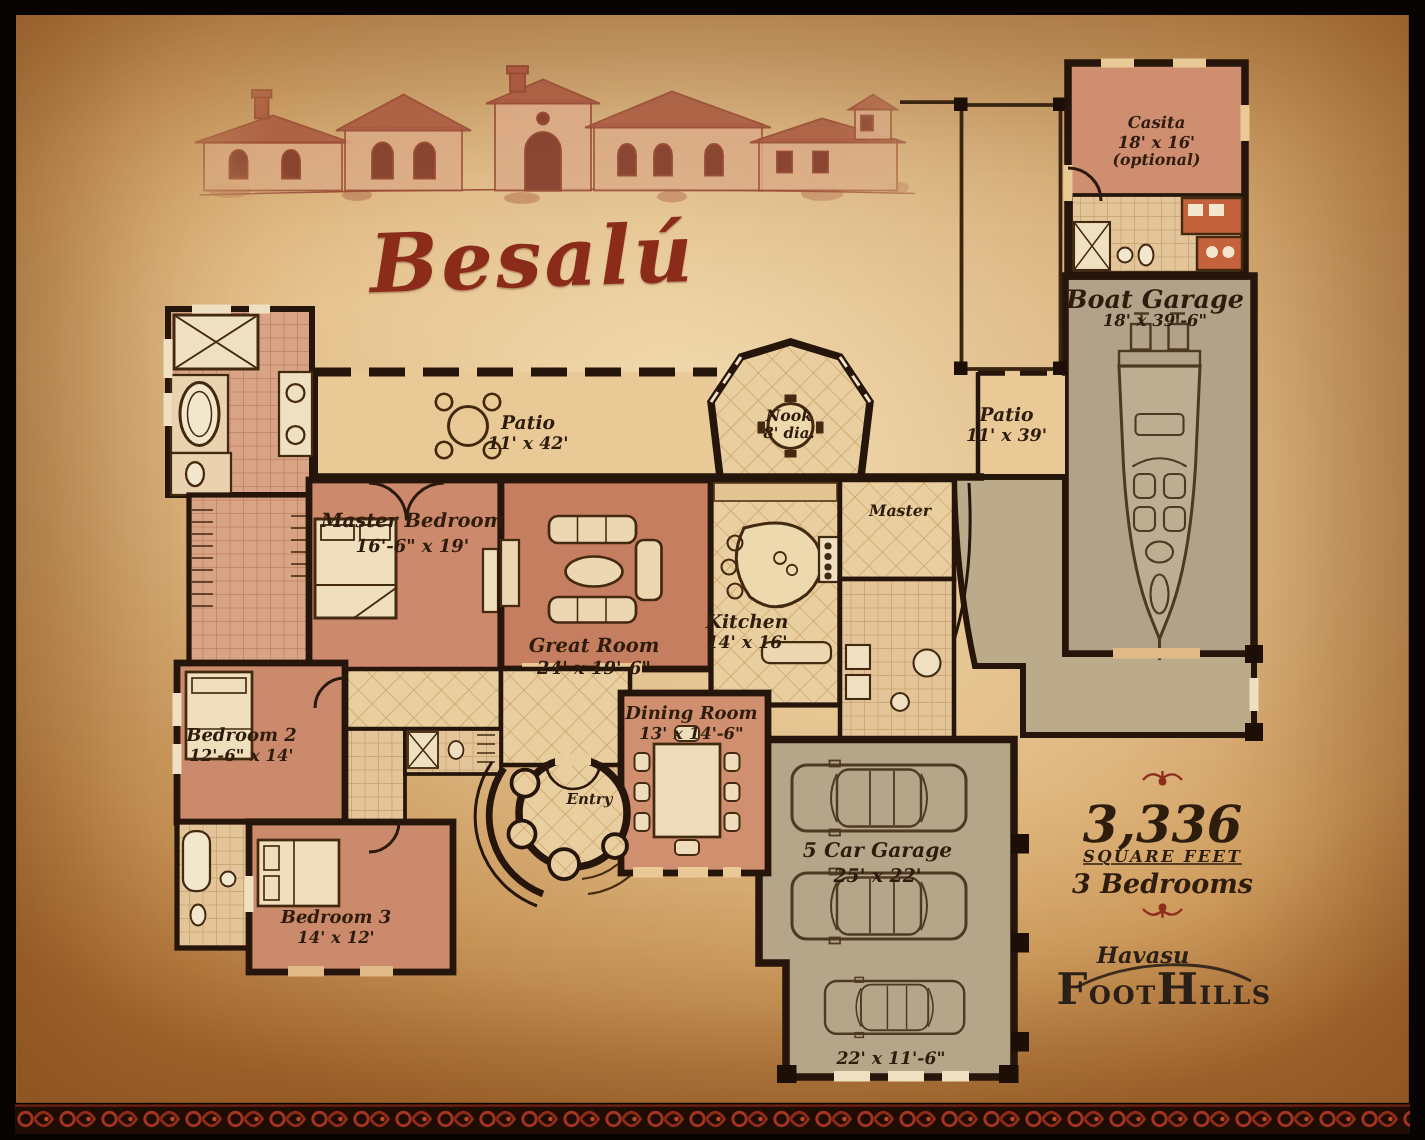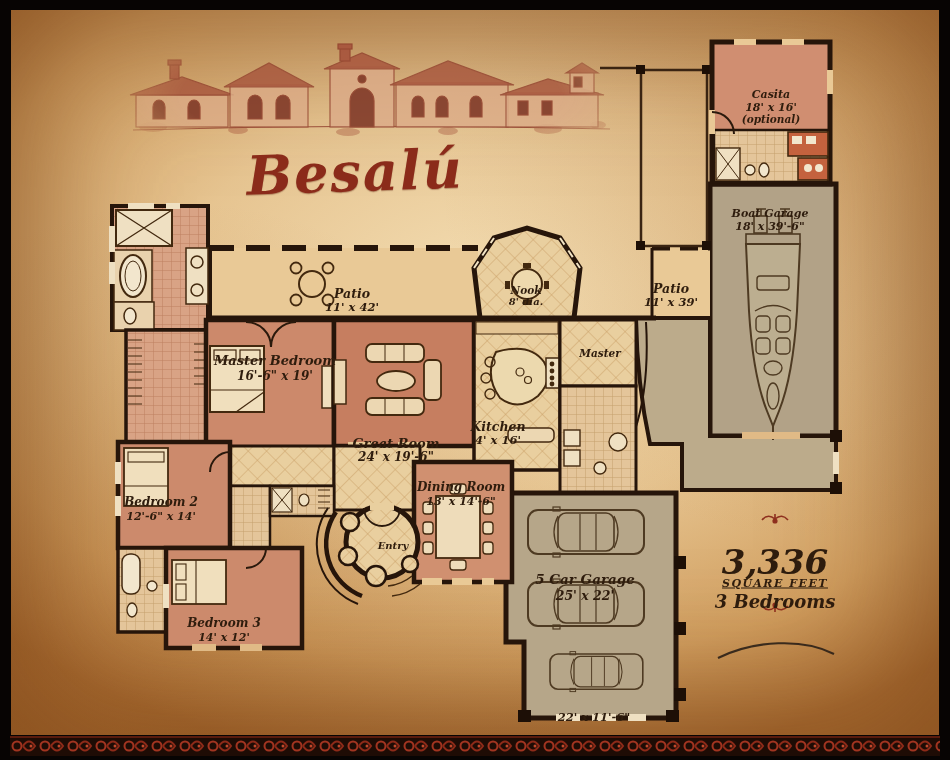--- a/index.html
+++ b/index.html
@@ -12,21 +12,21 @@
       radial-gradient(ellipse 75% 65% at 52% 40%, rgba(245,224,182,.95), rgba(233,201,150,.75) 45%, rgba(206,151,84,.65) 78%, rgba(168,103,42,.8) 100%),
       linear-gradient(#e0ba86,#d8ad74);
     box-shadow: inset 0 0 130px 30px rgba(110,55,12,.55);}
   .house-art{position:absolute;left:118px;top:33px;width:505px;height:115px;opacity:.93;
     -webkit-mask-image:radial-gradient(ellipse 68% 85% at 50% 55%, #000 55%, transparent 99%);
     mask-image:radial-gradient(ellipse 68% 85% at 50% 55%, #000 55%, transparent 99%);}
   .title{position:absolute;left:355px;top:172px;transform:translate(-50%,-50%) rotate(-2deg);
     font-size:54px;font-style:italic;font-weight:600;color:#8b2b1a;letter-spacing:2px;
     text-shadow:0 1px 1px rgba(90,25,10,.35);white-space:nowrap;}
   .plan{position:absolute;left:0;top:0;}
-  .labels{position:absolute;left:0;top:16px;width:950px;height:568px;pointer-events:none;}
+  .labels{position:absolute;left:0;top:4px;width:950px;height:568px;pointer-events:none;}
   .lbl{position:absolute;transform:translate(-50%,-50%);font-style:italic;font-weight:600;
     color:#2e1c0d;white-space:nowrap;text-align:center;line-height:1;}
   .stat-area{font-size:34px;font-weight:700;}
   .stat-unit{font-size:11px;letter-spacing:1.5px;font-weight:700;text-decoration:underline;}
   .stat-bed{font-size:18px;font-weight:700;}
   .brand{position:absolute;left:776px;top:650px;transform:translate(-50%,-50%);
     text-align:center;color:#2b2017;pointer-events:none;}
   .brand .script{font-size:15px;font-style:italic;font-weight:700;position:relative;left:-14px;top:4px;}
   .brand .row{font-size:17px;font-weight:700;letter-spacing:1px;text-transform:uppercase;}
   .brand .row .h2{display:inline-block;text-transform:uppercase;}
@@ -381,53 +381,59 @@
       <circle cx="775" cy="521" r="1.8" fill="#8e2f1e"></circle>
       <path d="M762,606 q6,7 13,1 q7,6 13,-1 M775,612 v-6"></path>
       <circle cx="775" cy="605" r="1.8" fill="#8e2f1e"></circle>
     </g>
   </svg>
 
   <div class="labels">
     <div class="lbl" style="left:771px;top:78px;font-size:11px">Casita</div>
     <div class="lbl" style="left:771px;top:91px;font-size:11px">18' x 16'</div>
     <div class="lbl" style="left:771px;top:103px;font-size:10.5px">(optional)</div>
-    <div class="lbl" style="left:770px;top:197px;font-size:11px">Boat Garage</div>
+    <div class="lbl" style="left:770px;top:197px;font-size:17px">Boat Garage</div>
     <div class="lbl" style="left:770px;top:210px;font-size:11px">18' x 39'-6"</div>
     <div class="lbl" style="left:352px;top:278px;font-size:12.5px">Patio</div>
     <div class="lbl" style="left:352px;top:292px;font-size:11.5px">11' x 42'</div>
     <div class="lbl" style="left:526px;top:274px;font-size:10.5px">Nook</div>
     <div class="lbl" style="left:526px;top:286px;font-size:10px">8' dia.</div>
     <div class="lbl" style="left:671px;top:273px;font-size:12.5px">Patio</div>
     <div class="lbl" style="left:671px;top:287px;font-size:11.5px">11' x 39'</div>
     <div class="lbl" style="left:275px;top:344px;font-size:13px">Master Bedroom</div>
     <div class="lbl" style="left:275px;top:360px;font-size:12px">16'-6" x 19'</div>
     <div class="lbl" style="left:396px;top:427px;font-size:13px">Great Room</div>
     <div class="lbl" style="left:396px;top:441px;font-size:12px">24' x 19'-6"</div>
     <div class="lbl" style="left:498px;top:411px;font-size:12.5px">Kitchen</div>
-    <div class="lbl" style="left:498px;top:425px;font-size:11.5px">4' x 16'</div>
+    <div class="lbl" style="left:498px;top:425px;font-size:11.5px">14' x 16'</div>
     <div class="lbl" style="left:600px;top:337px;font-size:10.5px">Master</div>
     <div class="lbl" style="left:461px;top:471px;font-size:12px">Dining Room</div>
     <div class="lbl" style="left:461px;top:485px;font-size:11px">13' x 14'-6"</div>
     <div class="lbl" style="left:161px;top:486px;font-size:12px">Bedroom 2</div>
     <div class="lbl" style="left:161px;top:500px;font-size:11px">12'-6" x 14'</div>
     <div class="lbl" style="left:393px;top:530px;font-size:10px">Entry</div>
     <div class="lbl" style="left:224px;top:607px;font-size:12px">Bedroom 3</div>
     <div class="lbl" style="left:224px;top:621px;font-size:11px">14' x 12'</div>
     <div class="lbl" style="left:585px;top:564px;font-size:13.5px">5 Car Garage</div>
     <div class="lbl" style="left:585px;top:580px;font-size:12.5px">25' x 22'</div>
     <div class="lbl" style="left:594px;top:702px;font-size:11.5px">22' x 11'-6"</div>
     <div class="lbl stat-area" style="left:775px;top:546px">3,336</div>
     <div class="lbl stat-unit" style="left:775px;top:567px">SQUARE FEET</div>
     <div class="lbl stat-bed" style="left:775px;top:586px">3 Bedrooms</div>
   </div>
 
   <svg class="swoosh" width="124" height="28">
     <path d="M4,22 C40,4 90,2 120,18" stroke="#2b2017" stroke-width="2" fill="none" opacity=".9"></path>
   </svg>
+  <div class="brand">
+    <div class="script">Havasu</div>
+    <div class="row">
+      <span class="h2">Foot</span><span class="h2">Hills</span>
+    </div>
+  </div>
 
   <div class="band">
     <svg width="100%" height="20" preserveAspectRatio="none">
       <rect width="100%" height="20" fill="#1e0c05"></rect>
       <rect width="100%" height="20" fill="url(#scrollP)"></rect>
       <line x1="0" y1="1" x2="100%" y2="1" stroke="#6e2010" stroke-width="1.5"></line>
     </svg>
   </div>
 
 </div>

